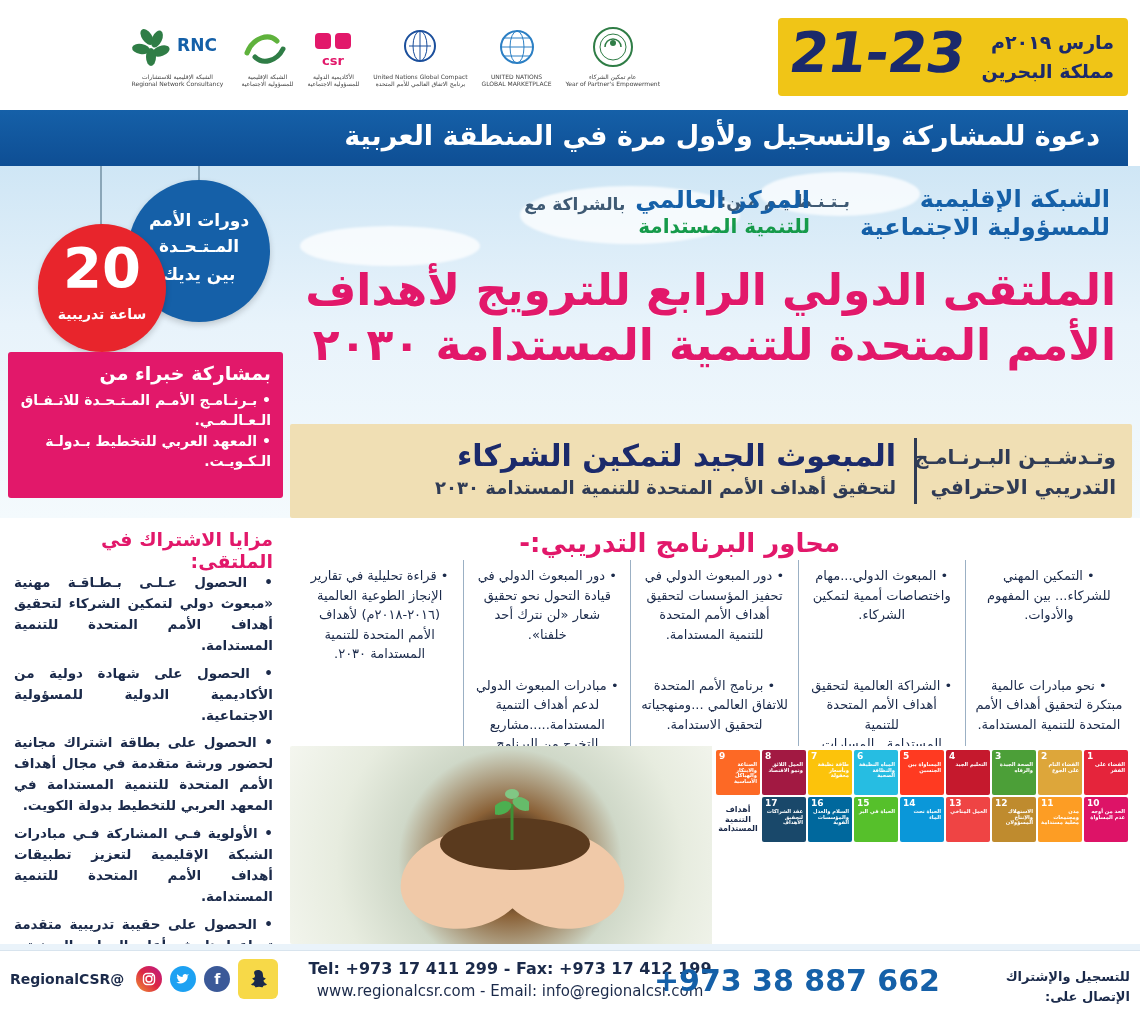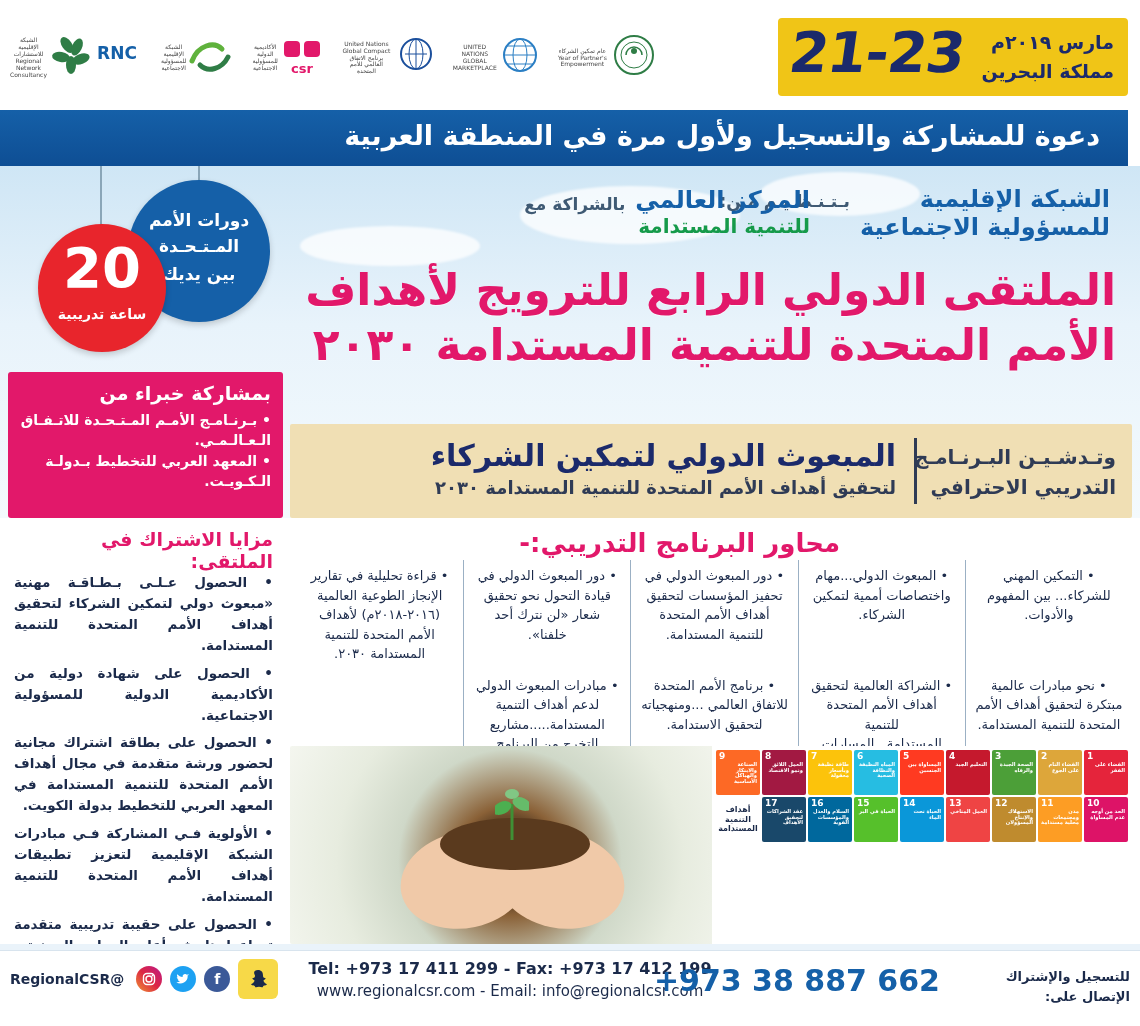--- a/index.html
+++ b/index.html
@@ -21,21 +21,21 @@
   .date-badge .dnum{
     position:absolute;left:12px;top:2px;font-size:56px;font-weight:bold;color:#1b2a6b;
     letter-spacing:-1px;
     transform:skewX(-8deg);
   }
   .date-badge .dtxt{
     position:absolute;right:14px;top:10px;text-align:right;color:#1b2a6b;font-weight:bold;
     font-size:19px;line-height:1.5;
   }
   .logos{position:absolute;left:10px;top:14px;width:650px;height:86px;display:flex;align-items:center;gap:14px;}
-  .logo{display:flex;align-items:center;justify-content:center;}
+  .logo{display:flex;flex-direction:column;align-items:center;justify-content:center;}
   .logo .cap{font-size:6px;color:#444;text-align:center;line-height:1.15;max-width:96px;margin-top:2px;}
   .logo-mark{height:46px;display:flex;align-items:center;justify-content:center;}
 
   
   .bluebar{
     position:absolute;left:0;top:110px;width:1128px;height:56px;
     background:linear-gradient(180deg,#1560a8 0%,#0e4e94 100%);
   }
   .bluebar .t{
     position:absolute;right:28px;top:10px;color:#fff;font-size:27px;font-weight:bold;
@@ -75,21 +75,21 @@
   .gcsd2{color:#159a4a;font-size:20px;font-weight:bold;}
 
   .maintitle{
     position:absolute;right:24px;top:262px;width:820px;text-align:right;color:#e2186a;
     font-size:44px;font-weight:bold;line-height:1.25;
     text-shadow:0 1px 0 rgba(255,255,255,.6);
   }
 
   
   .pinkbox{
-    position:absolute;left:8px;top:372px;width:275px;height:146px;background:#e2186a;
+    position:absolute;left:8px;top:352px;width:275px;height:146px;background:#e2186a;
     border-radius:3px;color:#fff;padding:10px 12px;box-sizing:border-box;text-align:right;
   }
   .pinkbox .ttl{font-size:19px;font-weight:bold;margin-bottom:6px;}
   .pinkbox ul{margin:0;padding:0;list-style:none;}
   .pinkbox li{font-size:14px;font-weight:bold;line-height:1.45;}
 
   
   .beige{
     position:absolute;left:290px;top:424px;width:842px;height:94px;background:#f0dfb4;
     border-radius:2px;
@@ -305,21 +305,21 @@
     </ul>
   </div>
 
   <div class="beige">
     <div class="left">
       <div>وتـدشـيـن البـرنـامـج</div>
       <div>التدريبي الاحترافي</div>
     </div>
     <div class="sep"></div>
     <div class="main">
-      <div class="l1">المبعوث الدولي لتمكين الشركاء</div>
+      <div class="l1">المبعوث الجيد لتمكين الشركاء</div>
       <div class="l2">لتحقيق أهداف الأمم المتحدة للتنمية المستدامة ٢٠٣٠</div>
     </div>
   </div>
 
   <div class="benefits">
     <div class="ttl">مزايا الاشتراك في الملتقى:</div>
     <ul>
       <li><span>الحصول عـلـى بـطـاقـة مهنية «مبعوث دولي لتمكين الشركاء لتحقيق أهداف الأمم المتحدة للتنمية المستدامة.</span></li>
       <li><span>الحصول على شهادة دولية من الأكاديمية الدولية للمسؤولية الاجتماعية.</span></li>
       <li><span>الحصول على بطاقة اشتراك مجانية لحضور ورشة متقدمة في مجال أهداف الأمم المتحدة للتنمية المستدامة في المعهد العربي للتخطيط بدولة الكويت.</span></li>

